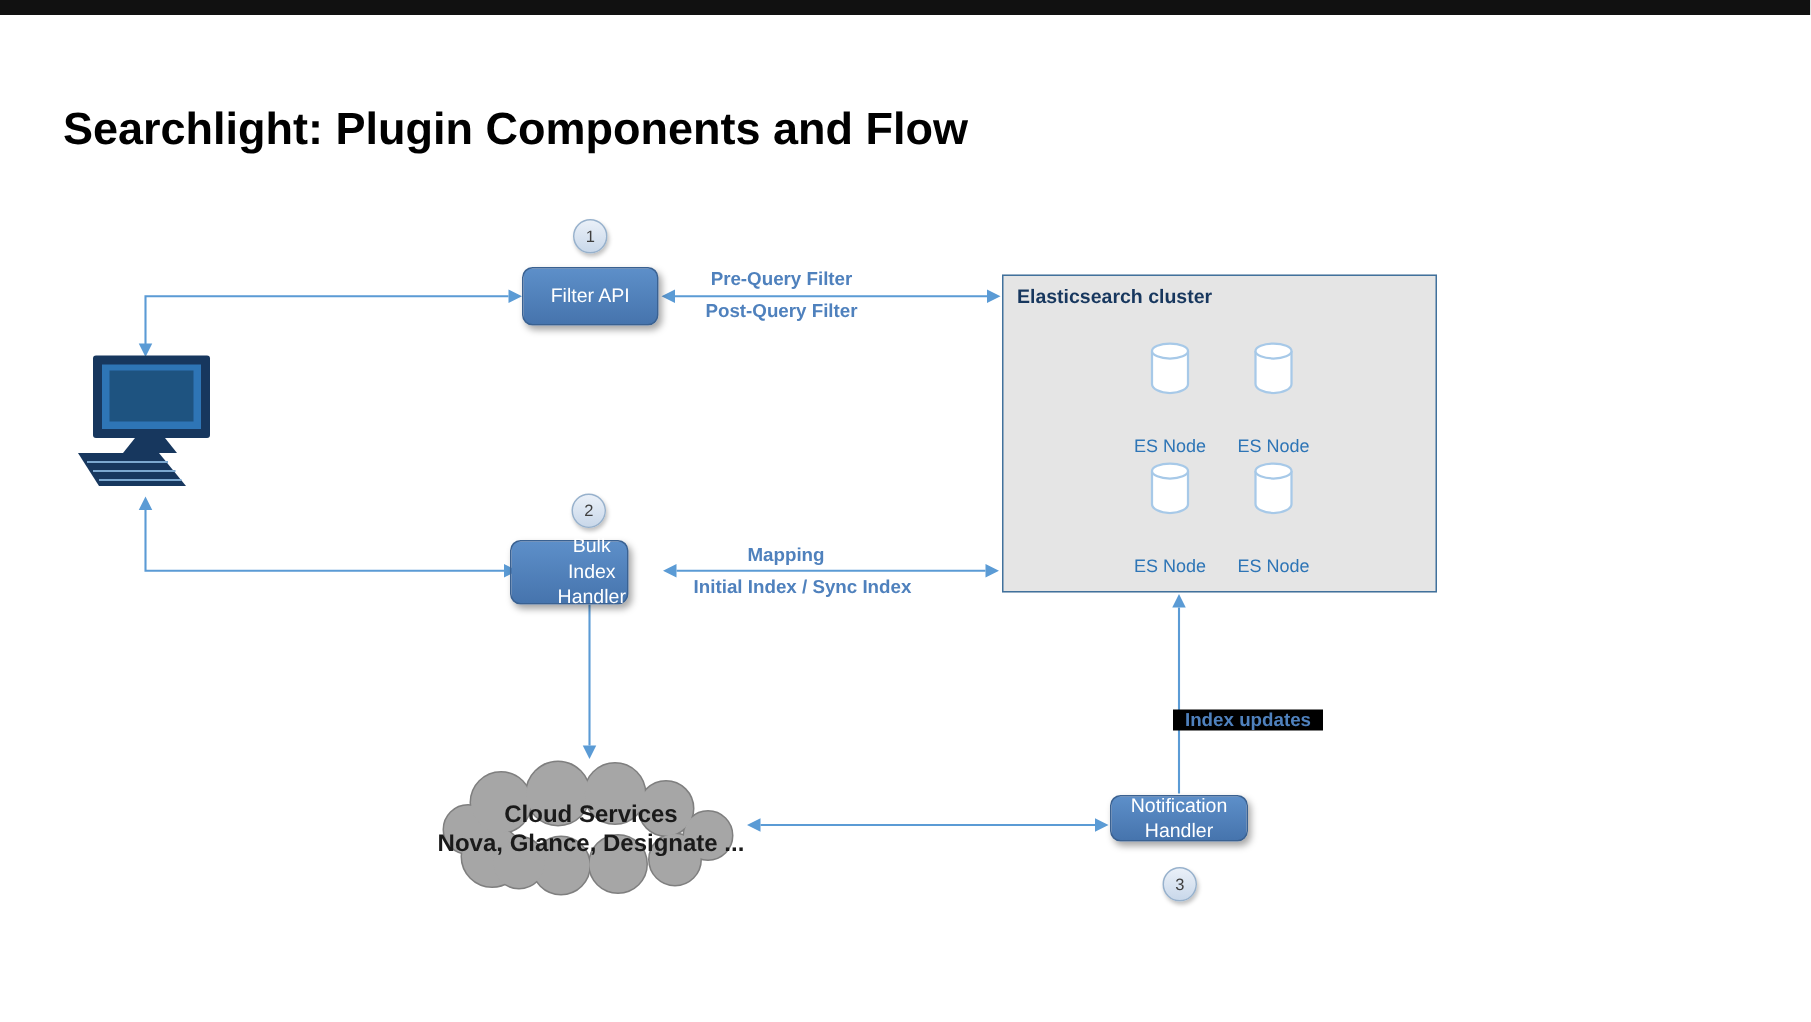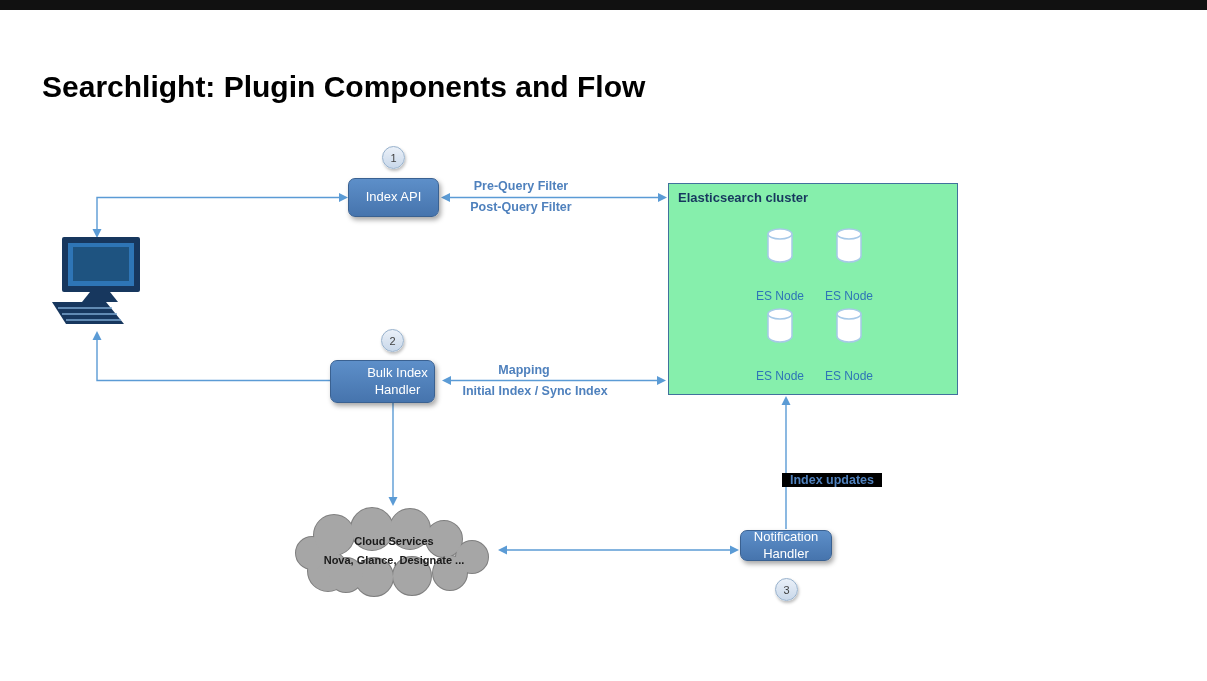--- a/index.html
+++ b/index.html
@@ -30,45 +30,45 @@
   .top-bar{position:absolute;left:0;top:0;width:1207px;height:10px;background:var(--top-bar);}
   .slide-title{position:absolute;left:42px;top:70px;font-size:30px;font-weight:700;color:var(--title-color);letter-spacing:0;}
   .overlay-svg{position:absolute;left:0;top:0;width:1207px;height:681px;z-index:1;pointer-events:none;}
   .cn{stroke:var(--arrow);stroke-width:1.4;fill:none;}
   .ah{fill:var(--arrow);stroke:none;}
   .node-box{position:absolute;z-index:2;display:flex;flex-direction:column;align-items:center;justify-content:center;
     background:linear-gradient(180deg,var(--node-fill-top),var(--node-fill-bottom));
     border:1px solid var(--node-border);border-radius:7px;color:var(--node-text);
     font-size:13px;line-height:1.3;text-align:center;box-shadow:2px 3px 5px rgba(0,0,0,0.35);}
   .search-api-box{left:348px;top:178px;width:91px;height:39px;}
-  .bulk-index-box{left:330px;top:360px;width:105px;height:43px;padding-left:30px;}
+  .bulk-index-box{left:340px;top:360px;width:79px;height:43px;padding-left:30px;}
   .notification-box{left:740px;top:530px;width:92px;height:31px;}
   .badge{position:absolute;z-index:3;width:23px;height:23px;border-radius:50%;
     background:linear-gradient(180deg,var(--badge-fill-top),var(--badge-fill-bottom));
     border:1px solid var(--badge-border);color:var(--badge-text);font-size:11px;
     display:flex;align-items:center;justify-content:center;box-shadow:1px 2px 3px rgba(0,0,0,0.25);}
   .badge-1{left:382px;top:146px;}
   .badge-2{left:381px;top:329px;}
   .badge-3{left:775px;top:578px;}
-  .cluster-box{position:absolute;left:668px;top:183px;width:290px;height:212px;background:#86efac;
+  .cluster-box{position:absolute;left:668px;top:183px;width:290px;height:212px;background:#e5e5e5;
     border:1px solid var(--cluster-border);z-index:0;}
   .cluster-title{position:absolute;left:9px;top:6px;font-size:13px;font-weight:700;color:var(--cluster-title);}
   .es-node{position:absolute;width:60px;text-align:center;}
   .es-node-1{left:81px;top:43px;}
   .es-node-2{left:150px;top:43px;}
   .es-node-3{left:81px;top:123px;}
   .es-node-4{left:150px;top:123px;}
   .es-node-label{margin-top:22px;font-size:12px;color:var(--es-node-label);}
   .cyl{fill:#ffffff;stroke:var(--cylinder-stroke);stroke-width:1.5;}
   .computer{position:absolute;left:50px;top:234px;width:96px;height:96px;z-index:2;}
   .cloud{position:absolute;left:288px;top:505px;width:212px;height:95px;z-index:2;}
   .cloud svg{position:absolute;left:0;top:0;}
   .cloud-c1{fill:var(--cloud-fill);stroke:var(--cloud-border);stroke-width:2;}
   .cloud-c2{fill:var(--cloud-fill);stroke:none;}
-  .cloud-text{position:absolute;left:0;width:212px;text-align:center;font-size:11px;font-weight:700;color:var(--cloud-text);z-index:2;}
+  .cloud-text{position:absolute;left:0;width:212px;text-align:center;font-size:16px;font-weight:700;color:var(--cloud-text);z-index:2;}
   .cloud-line1{top:30px;}
   .cloud-line2{top:49px;}
   .edge-label{position:absolute;z-index:2;font-size:12.5px;color:var(--edge-label);text-align:center;font-weight:bold;}
   .lbl-pre-query{left:446px;top:179px;width:150px;}
   .lbl-post-query{left:446px;top:200px;width:150px;}
   .lbl-mapping{left:449px;top:363px;width:150px;}
   .lbl-initial-index{left:435px;top:384px;width:200px;}
   .lbl-index-updates{left:782px;top:473px;width:100px;background:#000000;}
 </style>
 </head>
@@ -123,21 +123,21 @@
     <rect x="45" y="58" width="10" height="5" fill="#17375e"></rect>
     <polygon points="40,58 60,58 68,68 32,68" fill="#17375e"></polygon>
     <polygon points="2,68 56,68 74,90 16,90" fill="#17375e"></polygon>
     <path d="M8,74 L62,74 M12,80 L67,80 M16,86 L71,86" stroke="#7ba7cf" stroke-width="1.3" fill="none"></path>
   </svg>
 
   <div class="badge badge-1">
     <span>1</span>
   </div>
   <div class="node-box search-api-box">
-    <span>Index API</span>
+    <span>Filter API</span>
   </div>
 
   <div class="badge badge-2">
     <span>2</span>
   </div>
   <div class="node-box bulk-index-box">
     <span>Bulk Index</span>
     <span>Handler</span>
   </div>
 

